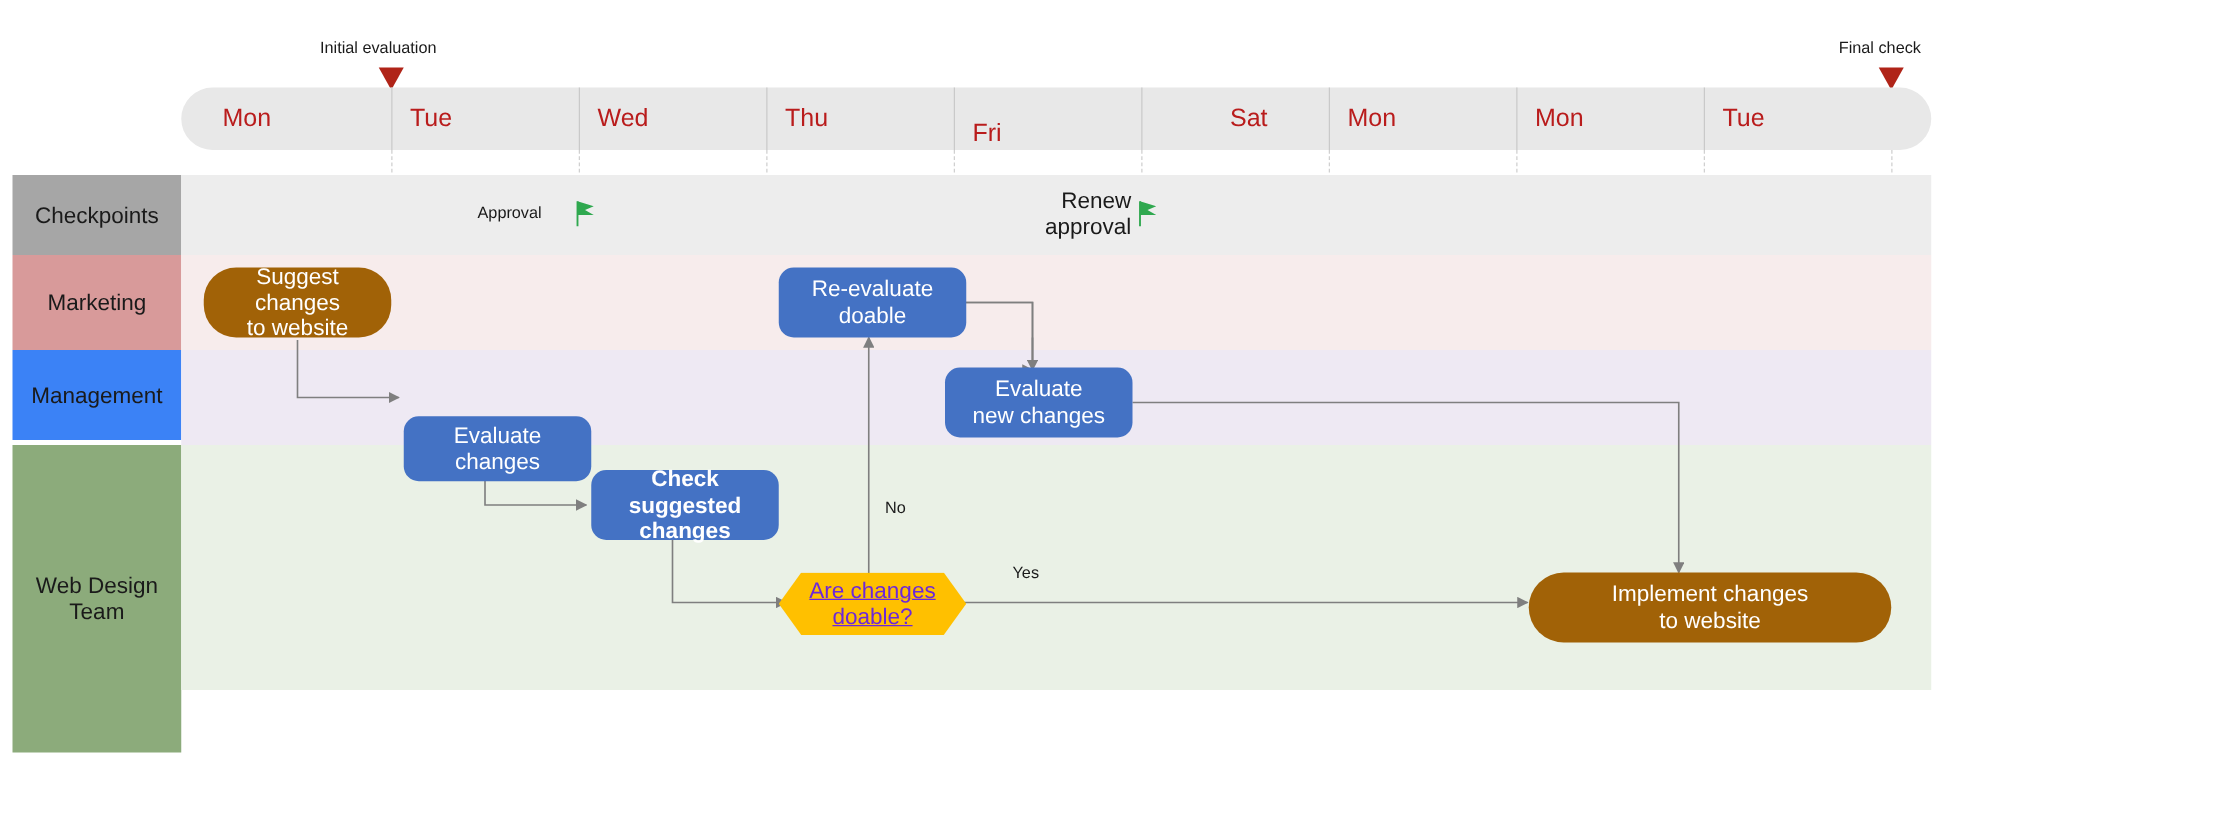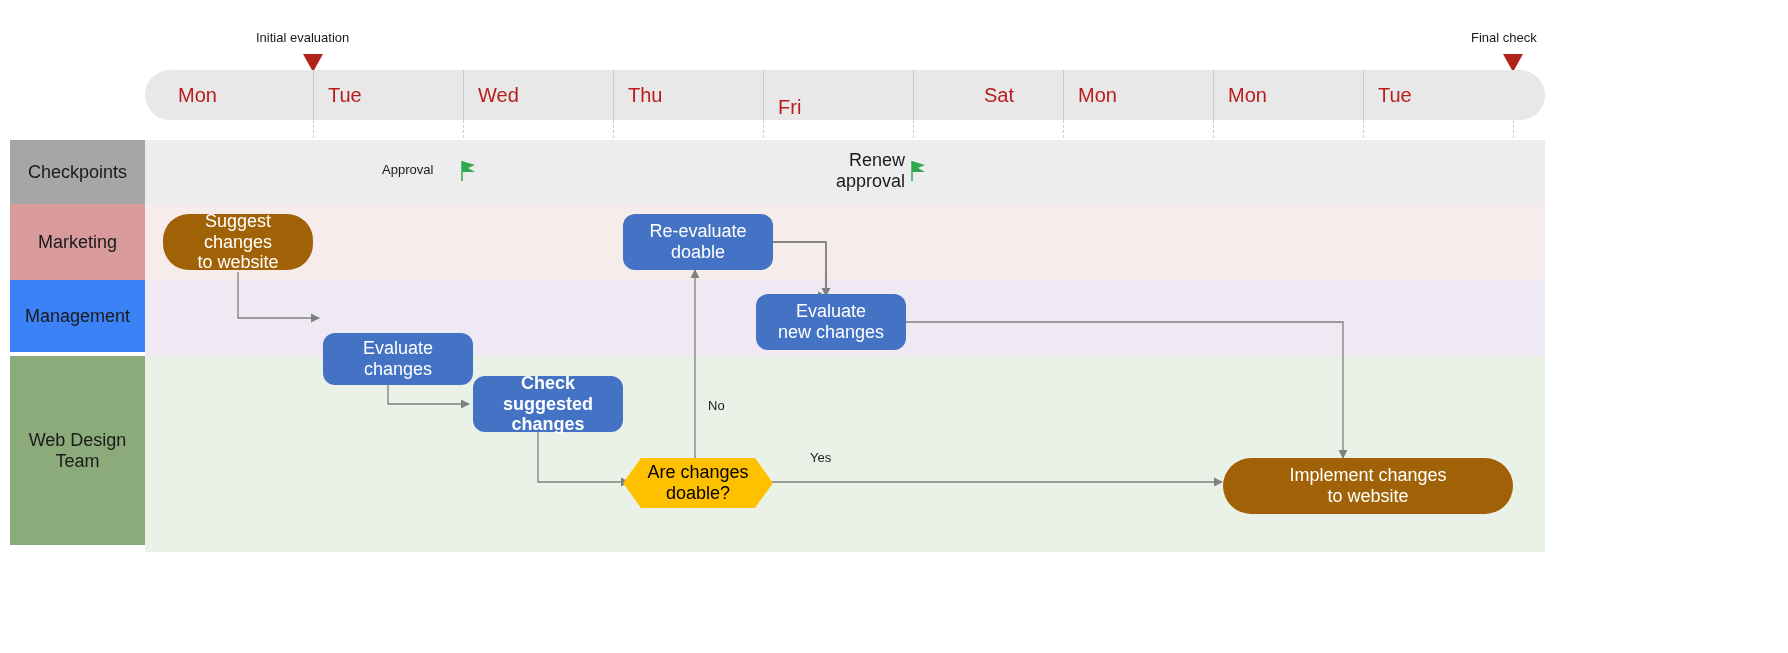--- a/index.html
+++ b/index.html
@@ -88,21 +88,21 @@
     color: #ffffff;
     font-size: 18px;
     line-height: 1.15;
     padding: 0 6px;
     box-sizing: border-box;
   }
   .rrect { border-radius: 12px; }
   .bigpill { border-radius: 28px; }
   .orange { background: #a16207; }
   .blue   { background: #4472c4; }
-  .gold   { background: #ffc000; color: #000000; }
+  .gold   { background: #ffc000; color: #6d28d9; text-decoration: underline; }
   .hex {
     
     clip-path: polygon(12% 0%, 88% 0%, 100% 50%, 88% 100%, 12% 100%, 0% 50%);
     border-radius: 4px;
     padding: 0 22px;
   }
   
   .marker {
     position: absolute;
     width: 0; height: 0;
@@ -162,21 +162,21 @@
 
   <div class="lane-title" style="top:140px; height:64px; background:#a6a6a6;text-align:right;">Checkpoints</div>
   <div class="lane-band" style="top:140px; height:64px; background:#ededed;"></div>
 
   <div class="lane-title" style="top:204px; height:76px; background:#d89a9a;">Marketing</div>
   <div class="lane-band" style="top:204px; height:76px; background:#f7ecec;"></div>
 
   <div class="lane-title" style="top:280px; height:72px; background:#3b82f6;">Management</div>
   <div class="lane-band" style="top:280px; height:76px; background:#eee9f3;"></div>
 
-  <div class="lane-title" style="top:356px; height:189px; background:#8cab7b; white-space:pre-line;">Web Design
+  <div class="lane-title" style="top:356px; height:246px; background:#8cab7b; white-space:pre-line;">Web Design
 Team</div>
   <div class="lane-band" style="top:356px; height:196px; background:#eaf1e6;"></div>
 
   <div class="lbl" style="left:382px; top:162px;">Approval</div>
   <svg style="position:absolute; left:460px; top:160px;" width="20" height="22">
     <path d="M2 1 L2 21" stroke="#2fa84f" stroke-width="1.5"></path>
     <path d="M2 1 L15 5 L8 8 L15 12 L2 12 Z" fill="#2fa84f"></path>
   </svg>
 
   <div class="lbl2" style="left:825px; top:150px; width:80px; white-space:pre-line;">Renew

